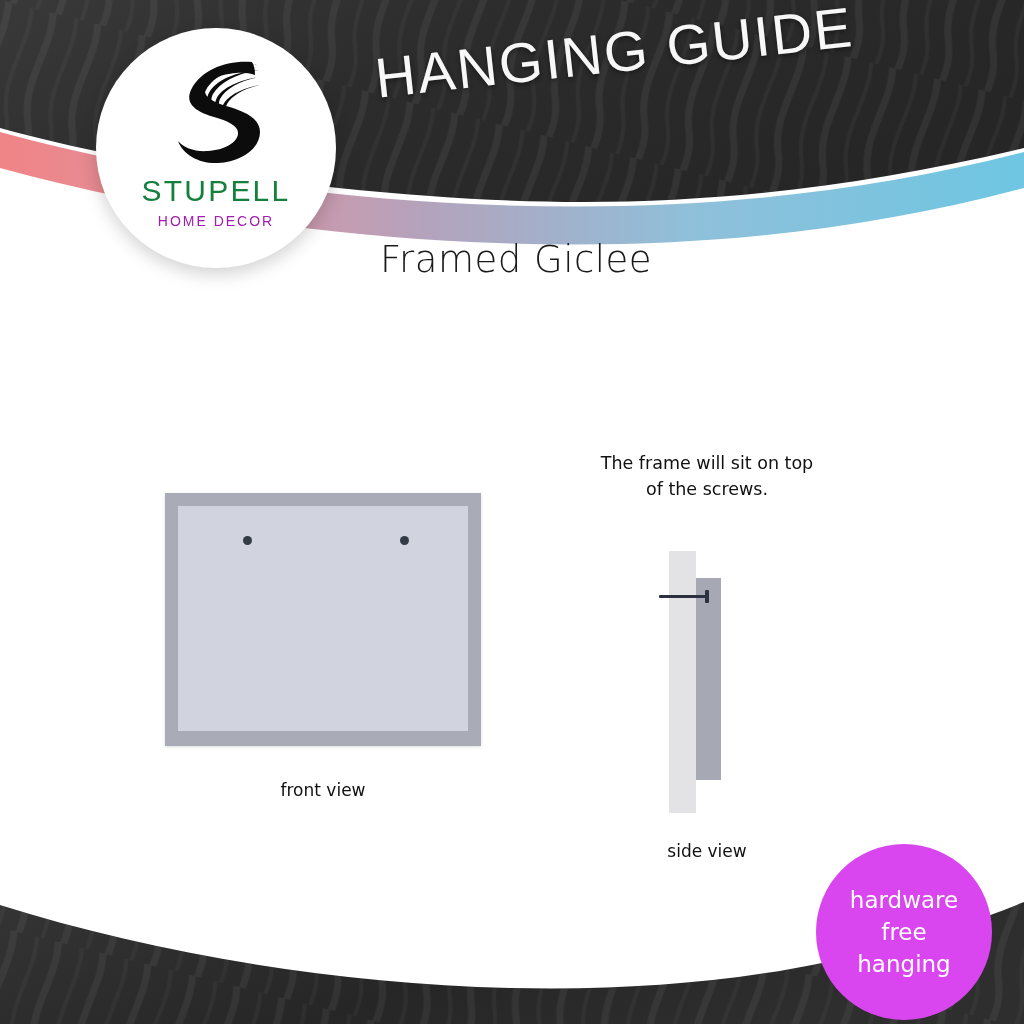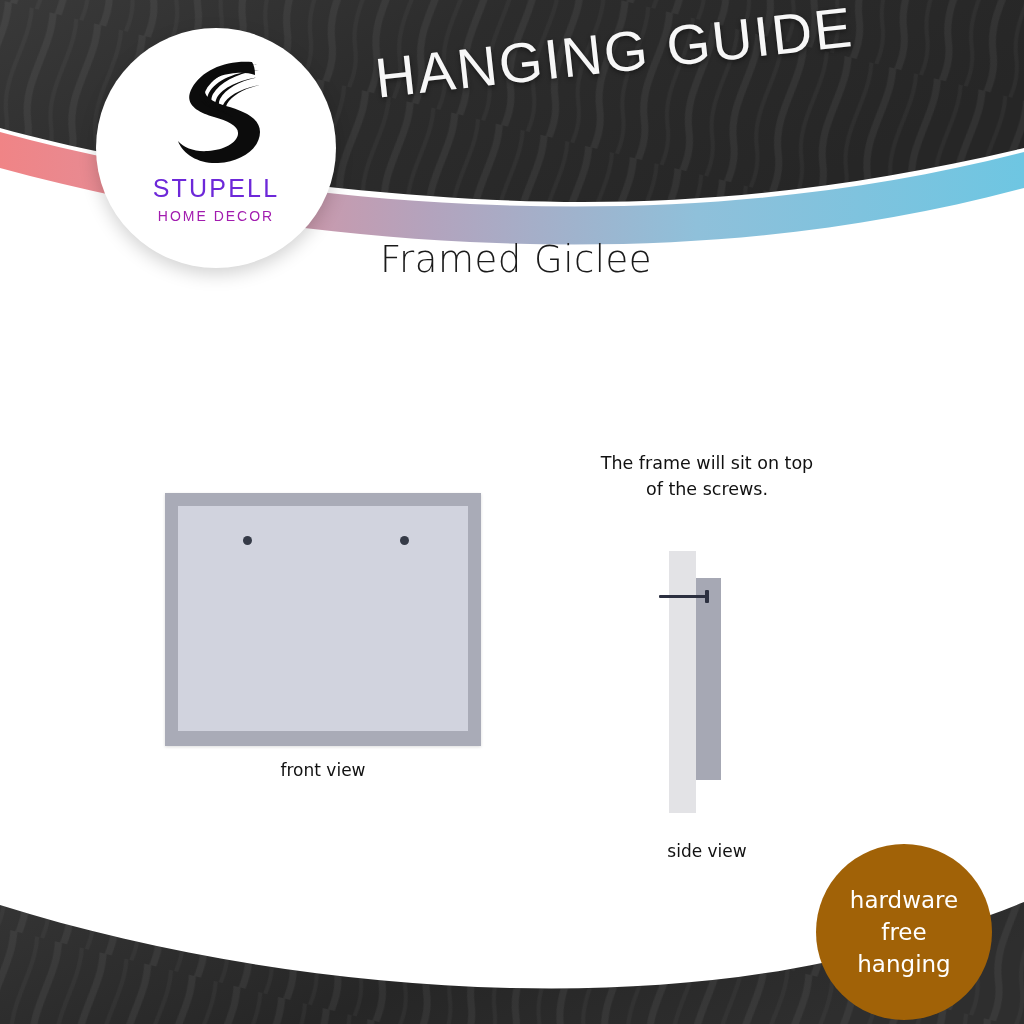--- a/index.html
+++ b/index.html
@@ -43,23 +43,23 @@
     justify-content: flex-start;
     z-index: 6;
   }
   .logo-mark {
     margin-top: 26px;
     width: 120px;
     height: 118px;
   }
   .logo-word {
     font-family: "Liberation Sans", sans-serif;
-    font-size: 25px;
+    font-size: 30px;
     letter-spacing: 2.2px;
-    color: #6d28d9;
+    color: #15803d;
     margin-top: 2px;
     font-weight: 400;
   }
   .logo-sub {
     font-family: "Liberation Sans", sans-serif;
     font-size: 14px;
     letter-spacing: 2.0px;
     color: #a21caf;
     margin-top: 5px;
     font-weight: 400;
@@ -156,21 +156,21 @@
   }
   .screw-dot {
     position: absolute;
     width: 9px;
     height: 9px;
     border-radius: 50%;
     background: #353a47;
   }
   #screw-left  { left: 78px; top: 43px; }
   #screw-right { left: 235px; top: 43px; }
-  #front-view-label { margin-top: 14px; }
+  #front-view-label { margin-top: 34px; }
 
   
   .side-art {
     position: relative;
     width: 120px;
     height: 262px;
     margin: 49px auto 0 auto;
   }
   .wall-bar {
     position: absolute;
@@ -209,21 +209,21 @@
   #side-view-label { margin-top: 28px; }
 
   
   .hw-badge {
     position: absolute;
     left: 816px;
     top: 844px;
     width: 176px;
     height: 176px;
     border-radius: 50%;
-    background: #a16207;
+    background: #d946ef;
     display: flex;
     flex-direction: column;
     align-items: center;
     justify-content: center;
     z-index: 7;
   }
   .hw-line {
     font-family: "DejaVu Sans", sans-serif;
     font-size: 23px;
     color: #ffffff;

